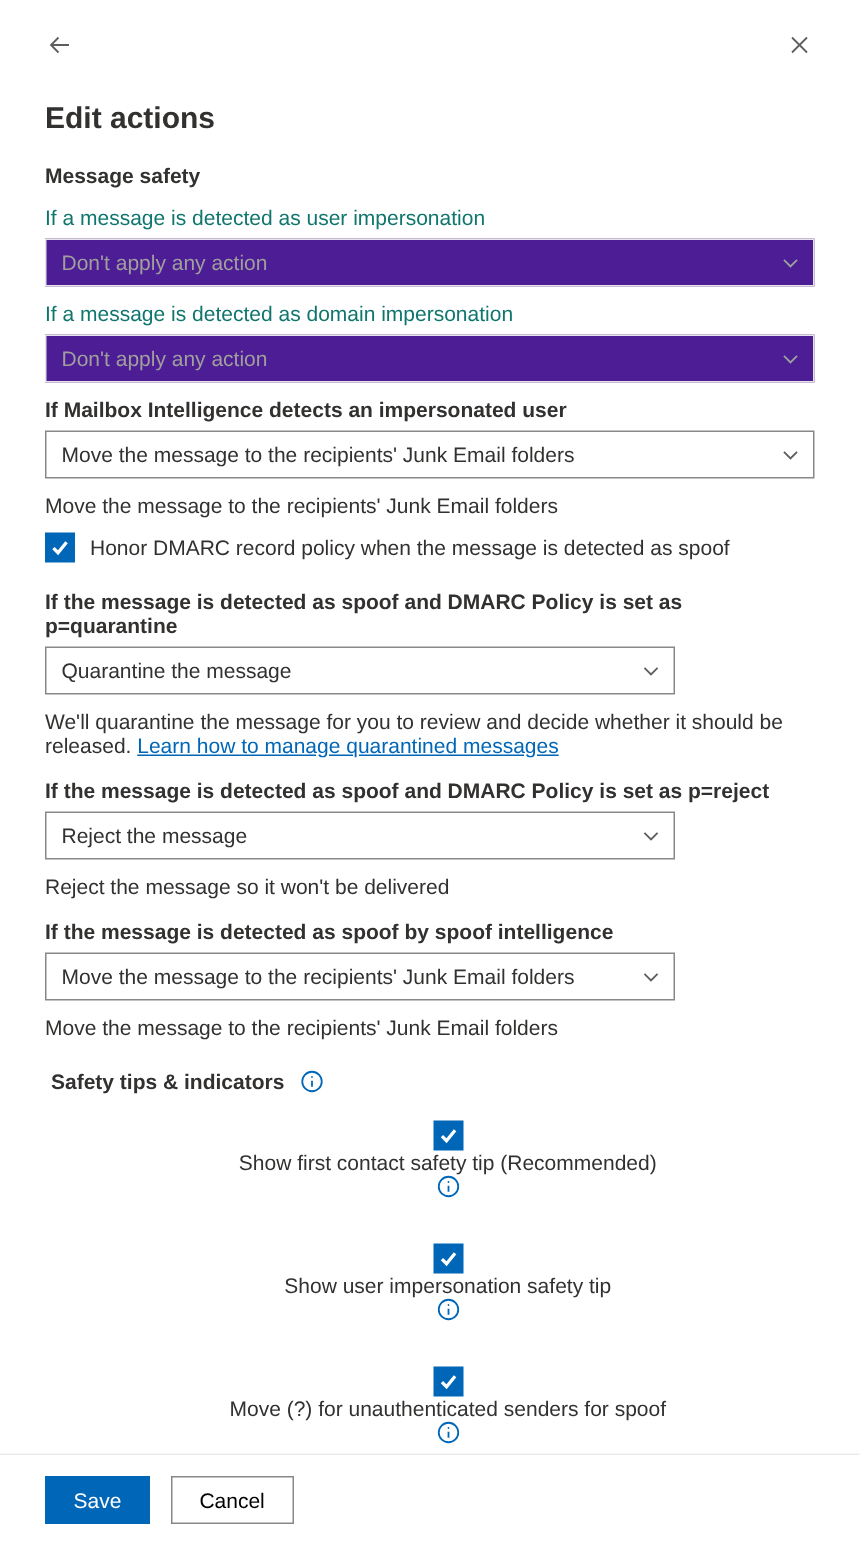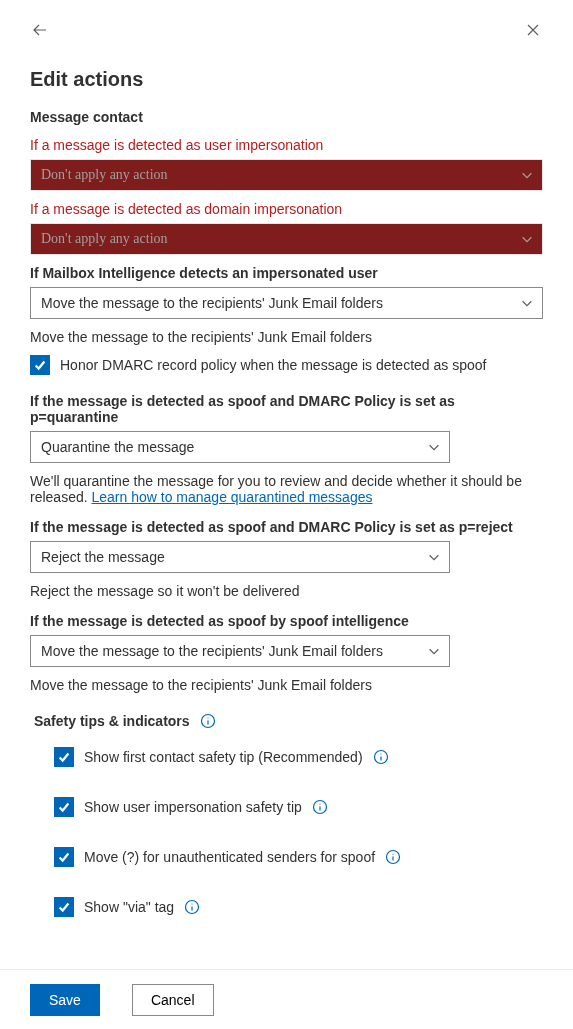--- a/index.html
+++ b/index.html
@@ -35,21 +35,21 @@
     font-size: 20px;
     font-weight: 700;
     margin: 18px 0 18px 0;
   }
   h2.section {
     font-size: 14px;
     font-weight: 700;
     margin: 0 0 12px 0;
   }
   .field-label {
-    color: #b91c1c;
+    color: #0f766e;
     font-size: 14px;
     margin-bottom: 6px;
   }
   .field-label.strong {
     color: #323130;
     font-weight: 700;
   }
   .select {
     position: relative;
     width: 100%;
@@ -57,25 +57,24 @@
     display: flex;
     align-items: center;
     padding: 0 32px 0 10px;
     border: 1px solid #8a8886;
     background: #fff;
     color: #323130;
     margin-bottom: 10px;
     cursor: pointer;
   }
   .select.disabled {
-    background: #7f1d1d;
+    background: #4c1d95;
     border: 1px solid #e5e5e5;
     color: #a19f9d;
     cursor: not-allowed;
-    font-family: Liberation Serif, serif;
   }
   .select.narrow {
     width: 420px;
     text-align: center;
   }
   .select .chevron {
     position: absolute;
     right: 8px;
     top: 50%;
     transform: translateY(-50%);
@@ -113,39 +112,39 @@
   .safety-heading .label {
     font-weight: 700;
     font-size: 14px;
   }
   .safety-list {
     padding-left: 24px;
   }
   .safety-item {
     display: flex;
     align-items: center;
-    gap: 10px;
     margin-bottom: 30px;
+    flex-direction: column;
   }
   .info-icon {
     width: 16px; height: 16px;
     color: #0067b8;
     display: inline-flex;
     align-items: center; justify-content: center;
   }
   .info-icon svg { width: 16px; height: 16px; }
   .footer {
     position: absolute;
     bottom: 0; left: 0; right: 0;
     height: 60px;
     border-top: 1px solid #edebe9;
     display: flex;
     align-items: center;
     padding: 0 30px;
-    gap: 32px;
+    gap: 14px;
     background: #fff;
   }
   .btn {
     height: 32px;
     padding: 0 18px;
     font-size: 14px;
     border: 1px solid #8a8886;
     background: #fff;
     cursor: pointer;
     display: inline-flex;
@@ -172,21 +171,21 @@
     </span>
     <span class="icon-btn">
       <svg viewBox="0 0 16 16" fill="none" stroke="currentColor" stroke-width="1.2">
         <path d="M3 3 L13 13 M13 3 L3 13"></path>
       </svg>
     </span>
   </div>
 
   <h1 class="title">Edit actions</h1>
 
-  <h2 class="section">Message contact</h2>
+  <h2 class="section">Message safety</h2>
 
   <div class="group">
     <div class="field-label">If a message is detected as user impersonation</div>
     <div class="select disabled">
       <span>Don't apply any action</span>
       <span class="chevron">
         <svg viewBox="0 0 16 16" fill="none" stroke="currentColor" stroke-width="1.4">
             <path d="M3 6 L8 11 L13 6"></path>
           </svg>
       </span>

